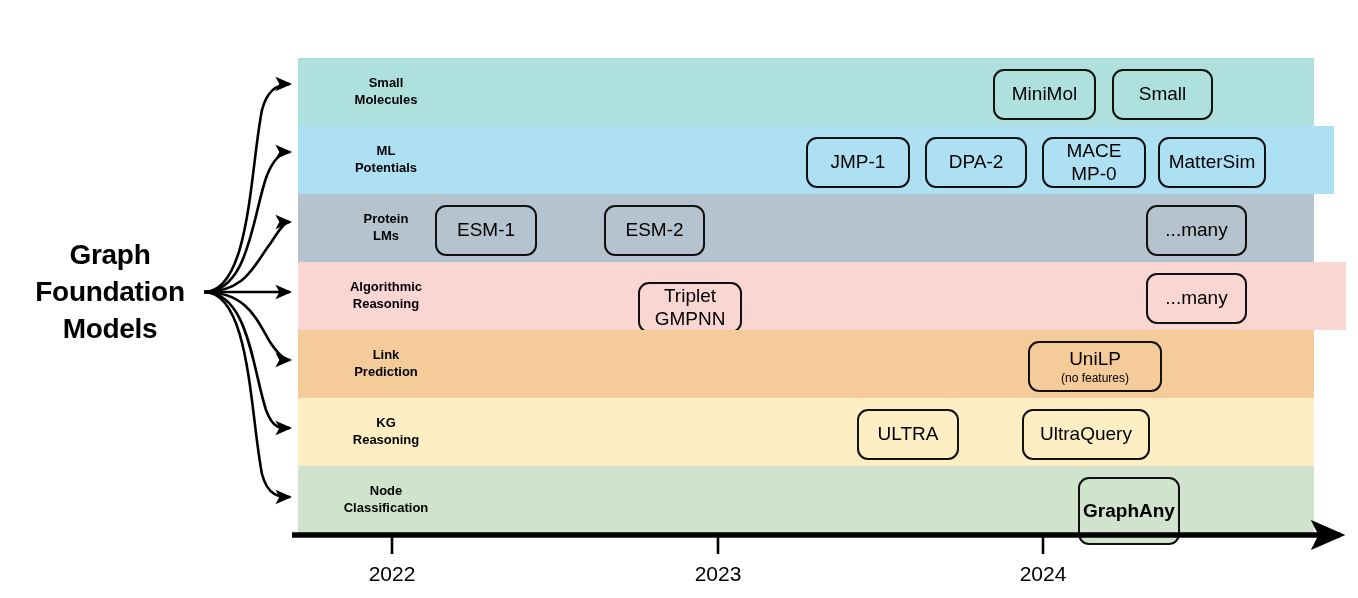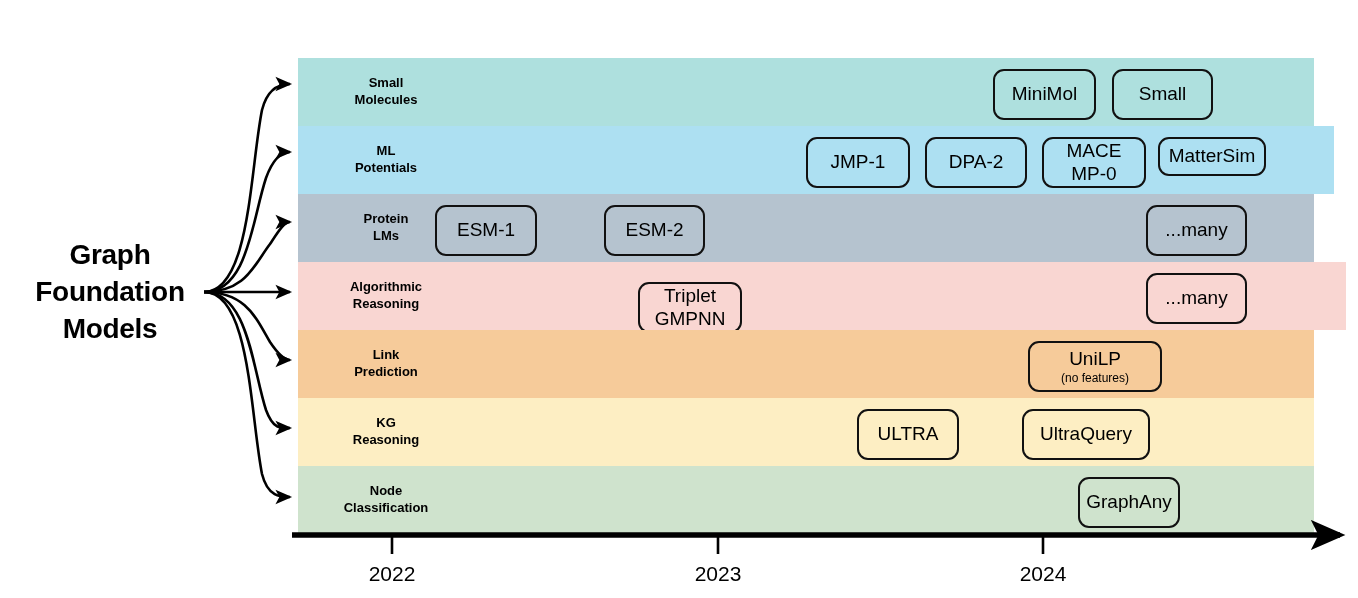--- a/index.html
+++ b/index.html
@@ -152,21 +152,21 @@
         <div class="mbox" style="left: 508px; top: 11px; width: 104px; height: 51px; background: rgb(173, 224, 242);">
           <div>JMP-1</div>
         </div>
         <div class="mbox" style="left: 627px; top: 11px; width: 102px; height: 51px; background: rgb(173, 224, 242);">
           <div>DPA-2</div>
         </div>
         <div class="mbox" style="left: 744px; top: 11px; width: 104px; height: 51px; background: rgb(173, 224, 242);">
           <div>MACE</div>
           <div class="">MP-0</div>
         </div>
-        <div class="mbox" style="left: 860px; top: 11px; width: 108px; height: 39px; background: rgb(173, 224, 242);">
+        <div class="mbox" style="left: 860px; top: 11px; width: 108px; height: 51px; background: rgb(173, 224, 242);">
           <div>MatterSim</div>
         </div>
       </div>
       <div class="band" style="top: 194px; background: rgb(181, 195, 207);">
         <div class="band-label">
           <div>Protein</div>
           <div>LMs</div>
         </div>
         <div class="mbox" style="left: 137px; top: 11px; width: 102px; height: 51px; background: rgb(181, 195, 207);">
           <div>ESM-1</div>
@@ -211,21 +211,21 @@
         </div>
         <div class="mbox" style="left: 724px; top: 11px; width: 128px; height: 51px; background: rgb(253, 238, 195);">
           <div>UltraQuery</div>
         </div>
       </div>
       <div class="band" style="top: 466px; background: rgb(207, 227, 205);">
         <div class="band-label">
           <div>Node</div>
           <div>Classification</div>
         </div>
-        <div class="mbox" style="left: 780px; top: 11px; width: 102px; height: 51px; background: rgb(207, 227, 205);">
+        <div class="mbox" style="left: 780px; top: 11px; width: 102px; height: 68px; background: rgb(207, 227, 205); font-weight: bold;">
           <div>GraphAny</div>
         </div>
       </div>
     </div>
 
   <svg id="axis-svg" viewBox="0 0 1068 40" xmlns="http://www.w3.org/2000/svg">
     <defs>
       <marker id="ah2" markerWidth="7" markerHeight="7" refX="5.4" refY="3.1" orient="auto" markerUnits="strokeWidth">
         <path d="M0,0.3 L6.4,3.1 L0,5.9 L1.4,3.1 Z" fill="#000"></path>
       </marker>

